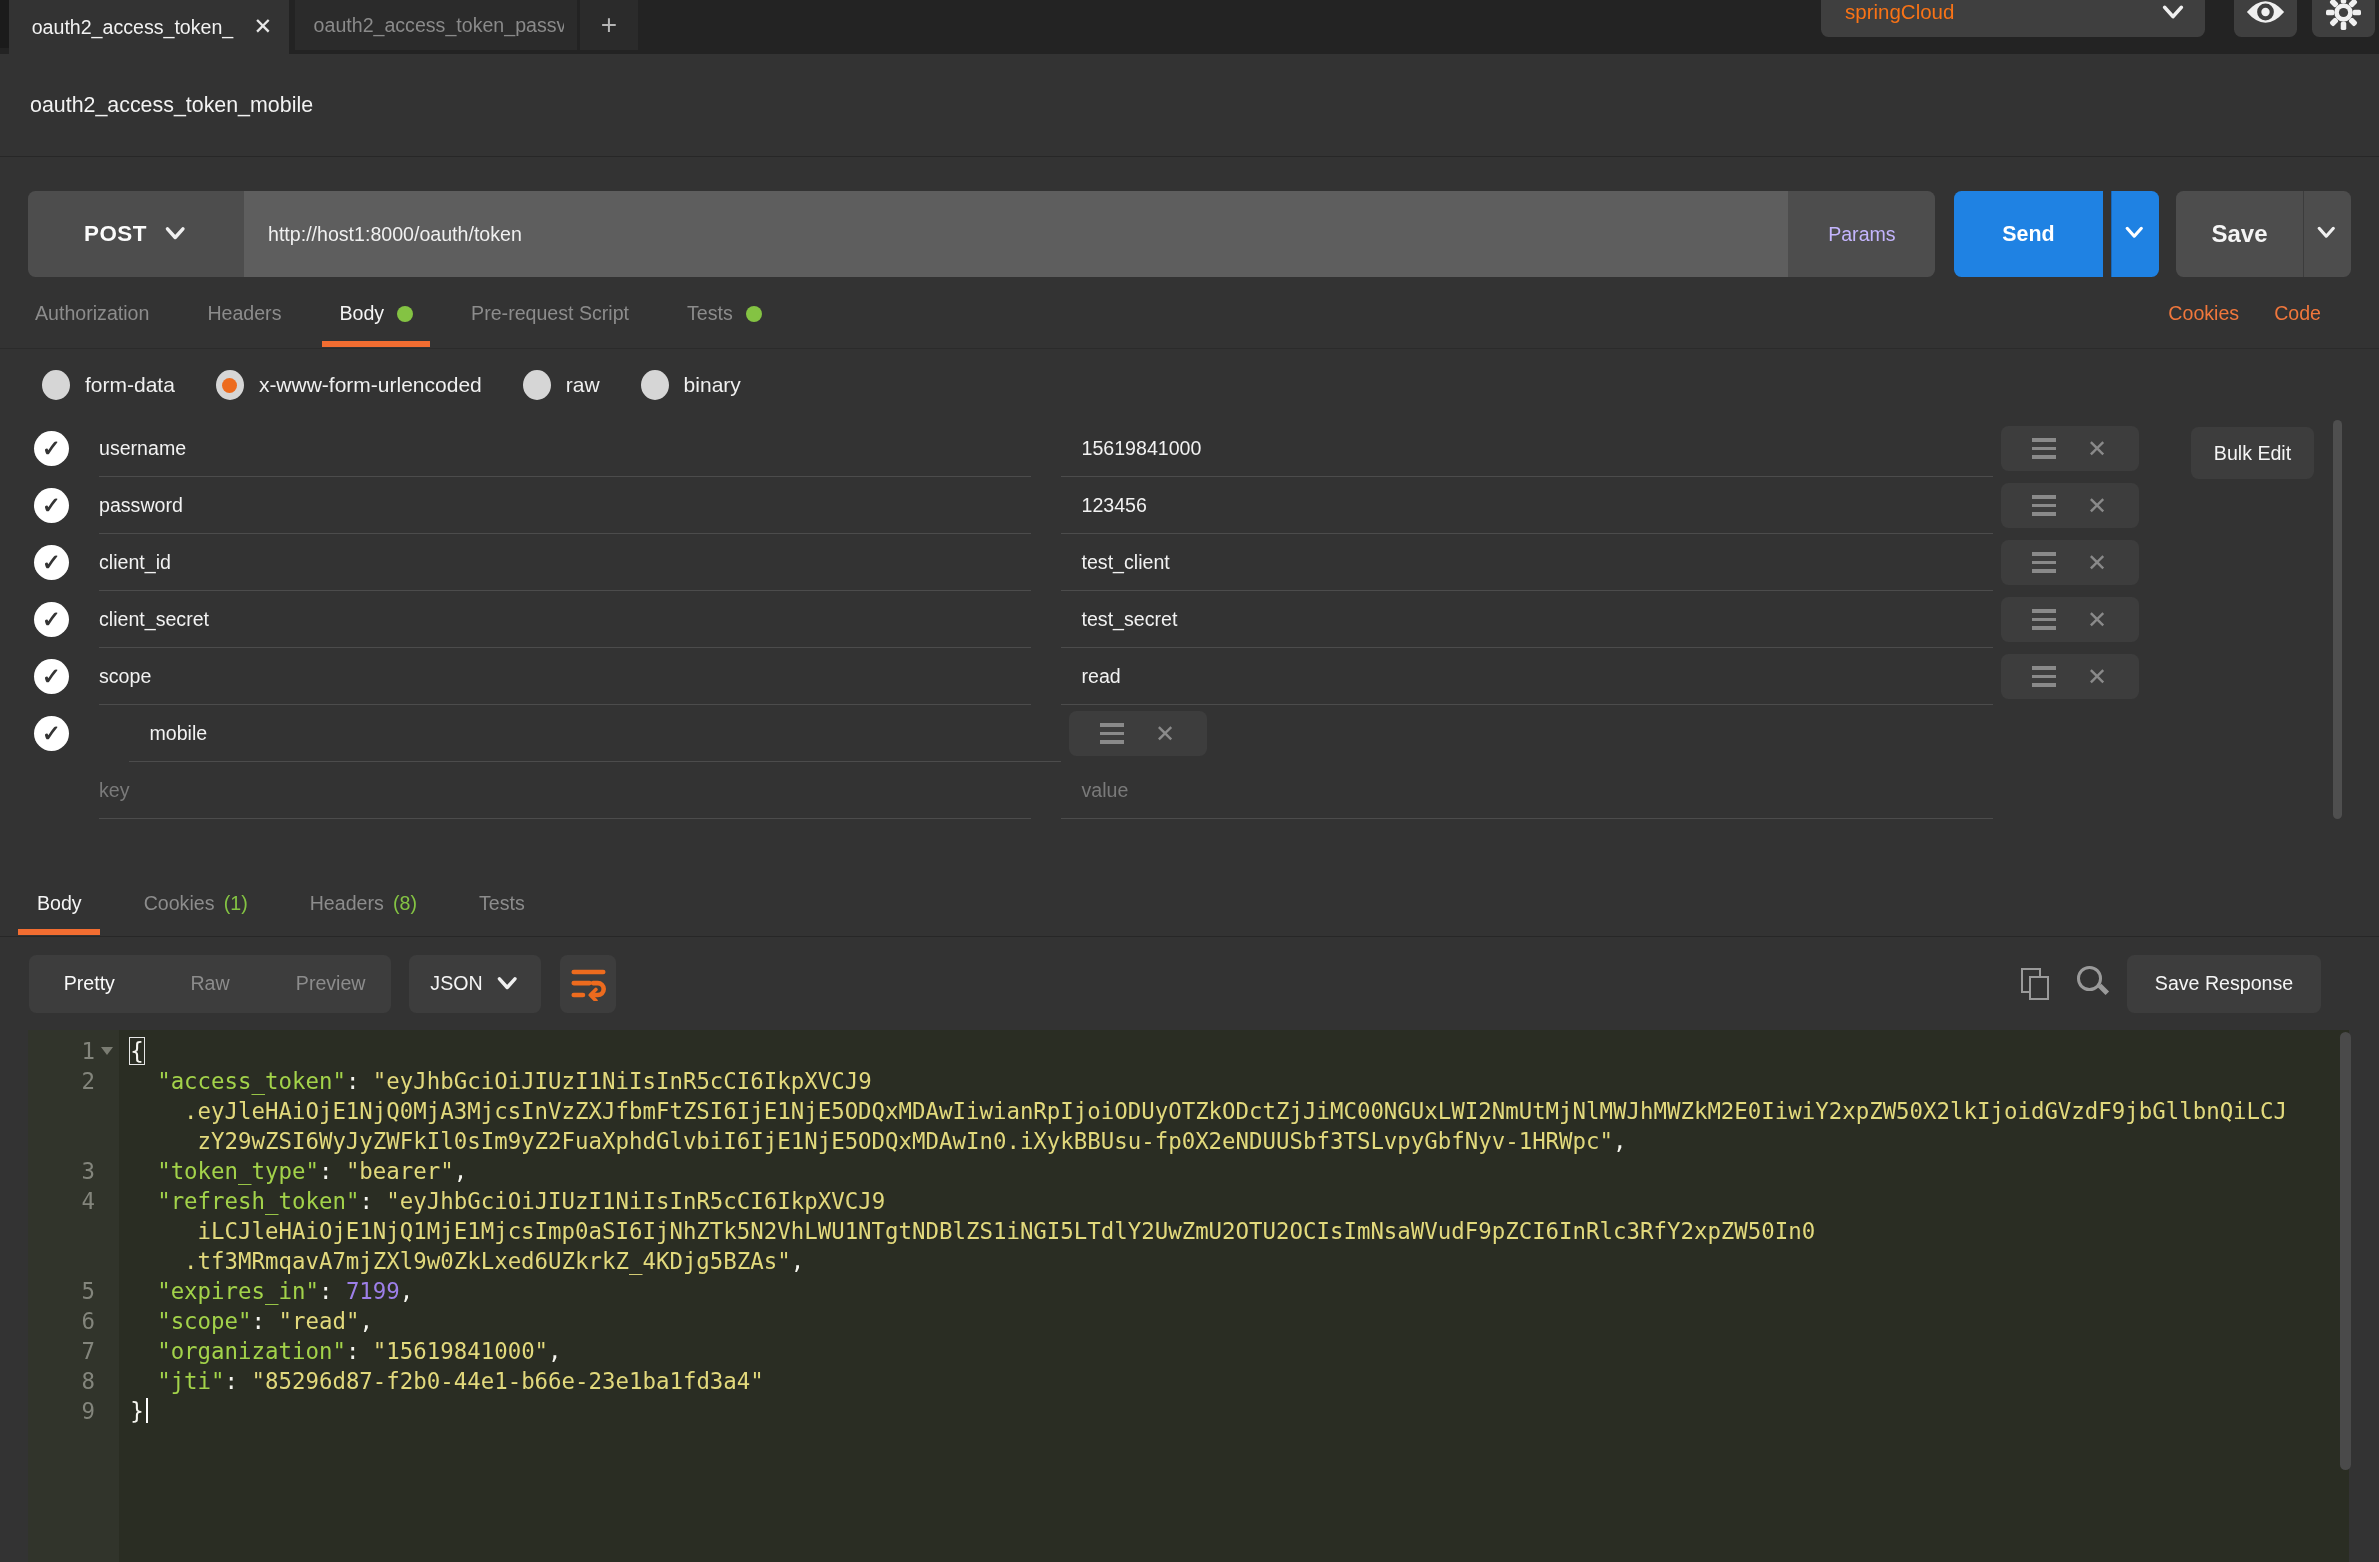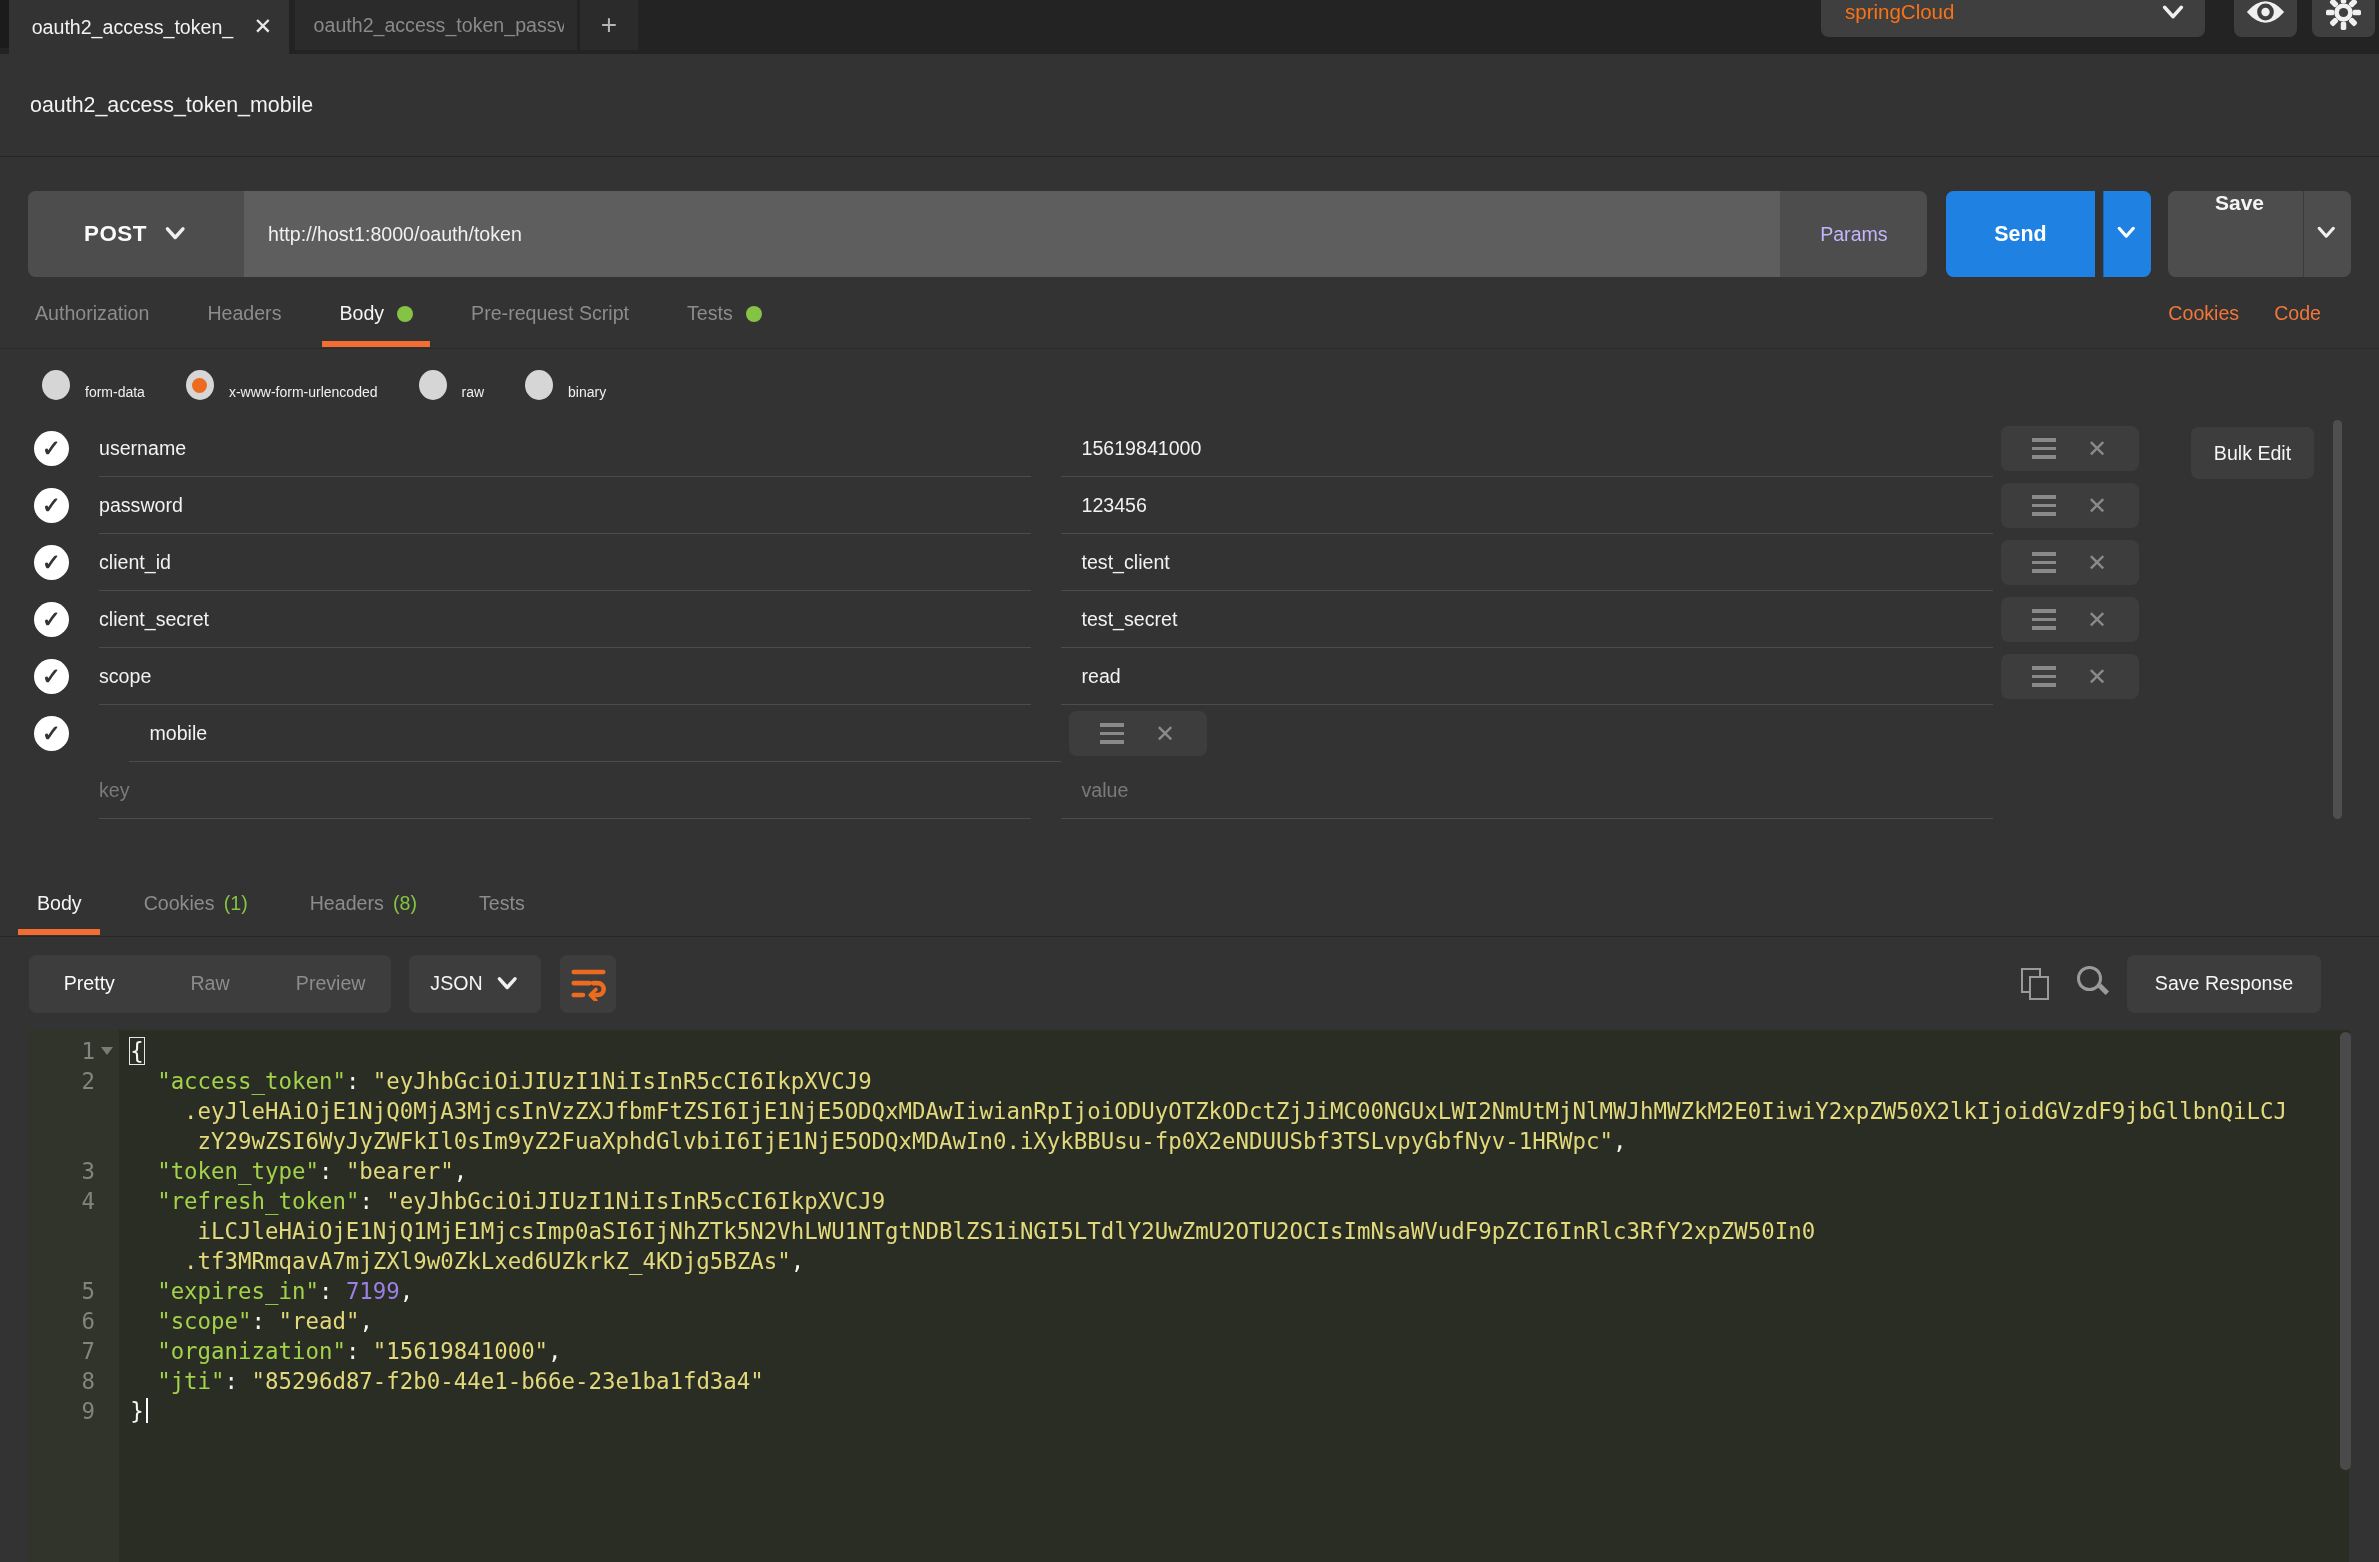--- a/index.html
+++ b/index.html
@@ -36,36 +36,36 @@
   .method .mlabel{font-size:22.4px;font-weight:bold;color:#fbfbfb;letter-spacing:0.5px;}
   .urlinput{flex:1;background:#5e5e5e;display:flex;align-items:center;}
   .urlinput .utext{margin-left:24px;font-size:19.6px;color:#f0f0f0;}
   .params-btn{width:147px;background:#4d4d4d;border-radius:0 7.5px 7.5px 0;display:flex;align-items:center;
               justify-content:center;font-size:19.6px;color:#c4b5fd;}
   .send-group{display:flex;margin-left:18.6px;border-radius:7.5px;overflow:hidden;gap:8px;}
   .send-main{width:149px;background:#1f82e3;display:flex;align-items:center;justify-content:center;
              font-size:21.4px;font-weight:bold;color:#fff;}
   .send-chev{width:47px;background:#1f82e3;border-left:1.9px solid #1668bd;display:flex;align-items:center;justify-content:center;}
   .save-group{display:flex;margin-left:17px;border-radius:7.5px;overflow:hidden;}
-  .save-main{width:127px;background:#4d4d4d;display:flex;justify-content:center;
-             font-size:21px;font-weight:bold;color:#f5f5f5;padding-left:8px;}
+  .save-main{width:127px;background:#4d4d4d;display:flex;align-items:center;justify-content:center;
+             font-size:24px;font-weight:bold;color:#f5f5f5;}
   .save-chev{width:47px;background:#4d4d4d;border-left:1.9px solid #3c3c3c;display:flex;align-items:center;justify-content:center;}
   
   .reqtabs{position:absolute;left:0;top:280px;width:100%;height:69px;border-bottom:1.9px solid #2b2b2b;
            box-sizing:border-box;}
   .rtabs-left{position:absolute;left:35px;top:0;height:67px;display:flex;gap:58px;align-items:center;}
   .rtab{position:relative;display:flex;align-items:center;gap:13px;height:67px;font-size:19.6px;color:#8c8c8c;}
   .rtab.active{color:#f5f5f5;}
   .rtab .dot{width:16px;height:16px;border-radius:50%;background:#84c343;}
   .rtab.active .underline{position:absolute;left:-17px;right:-17px;bottom:0;height:6.5px;background:#f26d31;}
   .rtabs-right{position:absolute;right:58px;top:0;height:67px;display:flex;gap:35px;align-items:center;}
   .olink{color:#f0773c;font-size:19.6px;}
   
   .modes{position:absolute;left:42px;top:354px;height:62px;display:flex;align-items:center;gap:41px;}
-  .mode{display:flex;align-items:flex-end;gap:15px;font-size:14px;color:#f0f0f0;}
+  .mode{display:flex;align-items:center;gap:15px;font-size:21px;color:#f0f0f0;}
   .radio{width:28px;height:30px;border-radius:50%;background:#d6d6d6;position:relative;flex:none;}
   .radio.sel::after{content:"";position:absolute;left:6.5px;top:7.5px;width:15px;height:15px;border-radius:50%;background:#ed6b1e;}
   
   .kvtable{position:absolute;left:0;top:420px;width:2379px;}
   .kvrow{display:flex;height:57px;align-items:center;}
   .kv-check{width:99px;flex:none;display:flex;align-items:center;padding-left:34px;box-sizing:border-box;}
   .checkbox{width:35px;height:35px;border-radius:50%;background:#ffffff;display:flex;align-items:center;
             justify-content:center;color:#343434;font-size:22.4px;font-weight:bold;}
   .kv-key{width:932px;flex:none;height:100%;display:flex;align-items:center;border-bottom:1.9px solid #4c4c4c;
           box-sizing:border-box;font-size:19.6px;color:#f2f2f2;}

